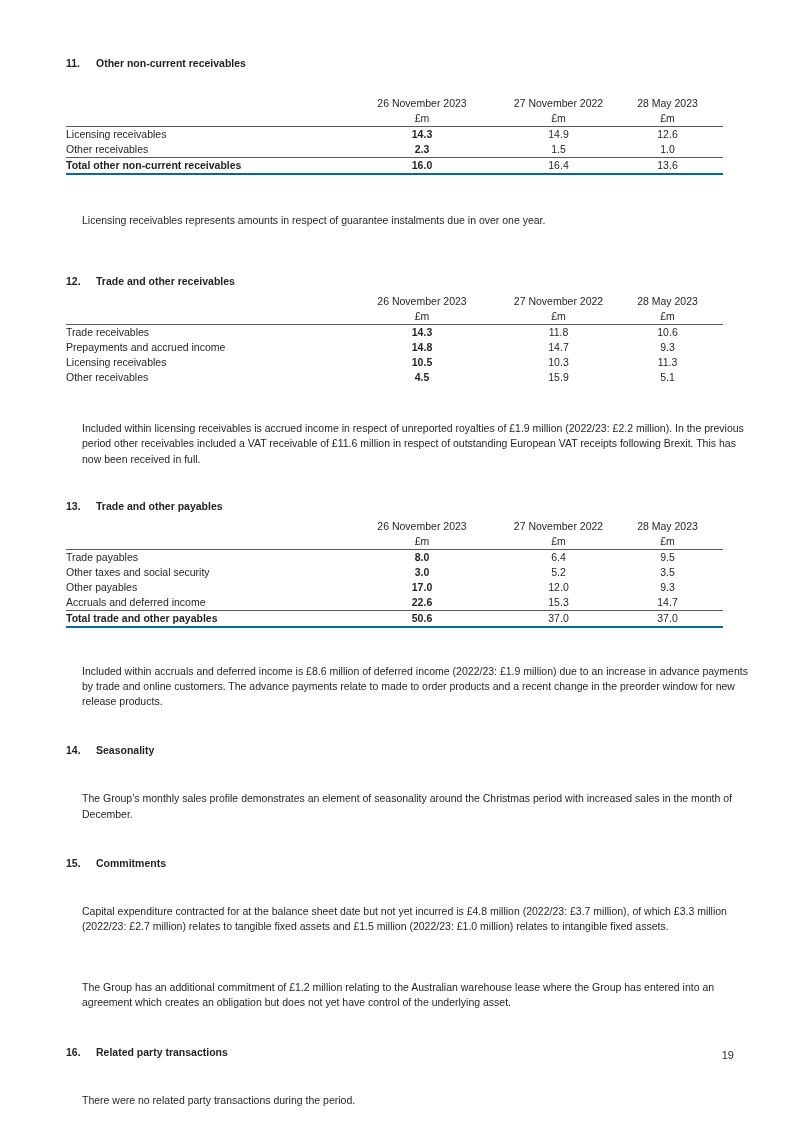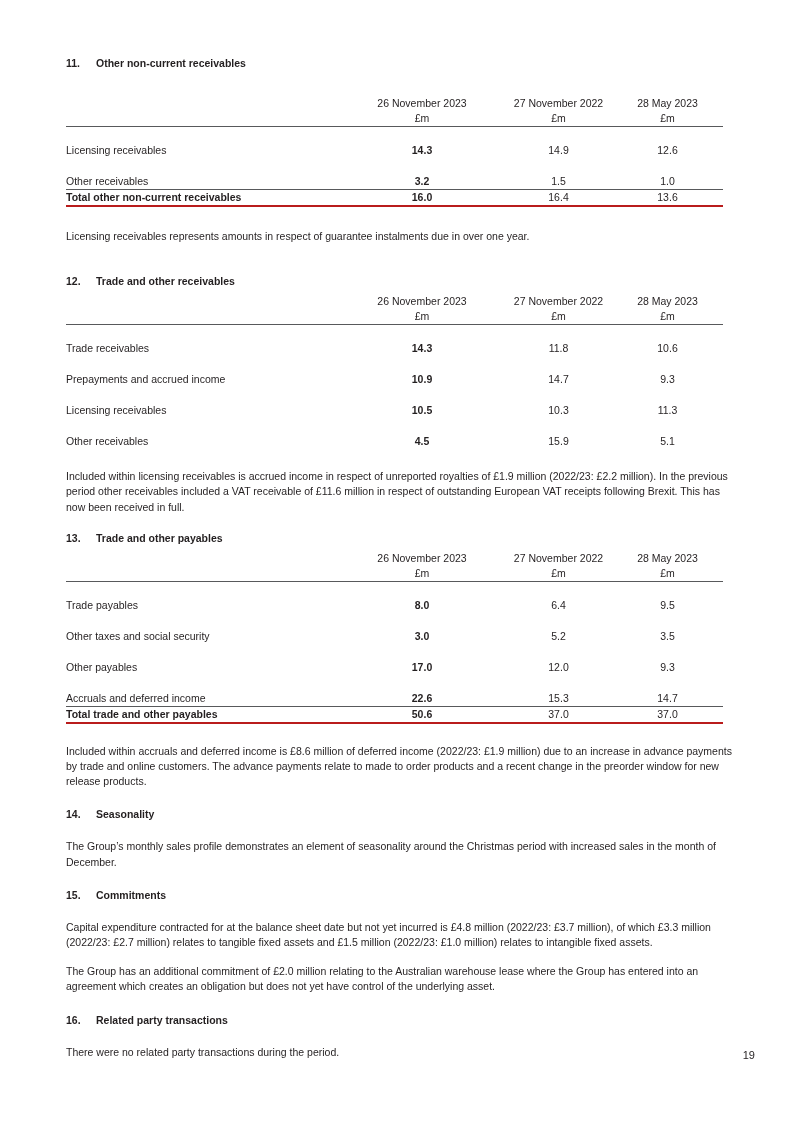--- a/index.html
+++ b/index.html
@@ -42,21 +42,21 @@
   }
   .note-heading .title {
     flex: 1;
   }
 
   
   .para {
     font-size: 10.5px;
     line-height: 15.2px;
     color: #231f20;
-    margin: 0;
+    margin: 16px;
     width: 666px;
     text-align: left;
   }
 
   
   table.fin {
     border-collapse: collapse;
     width: 657px;
     font-size: 10.5px;
     color: #231f20;
@@ -92,33 +92,33 @@
   th.bold-col { font-weight: bold; }
 
   
   tr.hdr-units th {
     border-bottom: 1px solid #58595b;
   }
   
   tr.row td {
     line-height: 15px;
     height: 15px;
-    padding-top: 16px;
+    padding-top: 0px;
     margin-top: 28px;
   }
   tr.row td.val.first { font-weight: bold; }
   tr.row td.lbl { font-weight: normal; }
 
   
   tr.total td {
     font-weight: bold;
     line-height: 15px;
     height: 15px;
     border-top: 1px solid #58595b;
-    border-bottom: 2px solid #b91c1c;
+    border-bottom: 2px solid #0369a1;
   }
   tr.total td.val { font-weight: bold; }
   tr.total td.val.notbold { font-weight: normal; }
 
   
   .sp-6  { height: 6px; }
   .sp-14 { height: 14px; }
   .sp-16 { height: 16px; }
   .sp-18 { height: 18px; }
   .sp-20 { height: 20px; }
@@ -128,21 +128,20 @@
 
   
   .page-number {
     position: absolute;
     left: 0;
     top: 1049px;
     width: 734px;
     text-align: right;
     font-size: 11px;
     color: #231f20;
-    padding-left: 21px;
   }
 </style>
 </head>
 <body>
 
 <div class="page">
   <div class="content">
 
     <div class="note-heading">
       <span class="num">11.</span>
@@ -172,21 +171,21 @@
       </thead>
       <tbody>
         <tr class="row">
           <td class="lbl">Licensing receivables</td>
           <td class="val first">14.3</td>
           <td class="val">14.9</td>
           <td class="val">12.6</td>
         </tr>
         <tr class="row">
           <td class="lbl">Other receivables</td>
-          <td class="val first">3.2</td>
+          <td class="val first">2.3</td>
           <td class="val">1.5</td>
           <td class="val">1.0</td>
         </tr>
         <tr class="total">
           <td class="lbl">Total other non-current receivables</td>
           <td class="val">16.0</td>
           <td class="val notbold">16.4</td>
           <td class="val notbold">13.6</td>
         </tr>
       </tbody>
@@ -223,21 +222,21 @@
       </thead>
       <tbody>
         <tr class="row">
           <td class="lbl">Trade receivables</td>
           <td class="val first">14.3</td>
           <td class="val">11.8</td>
           <td class="val">10.6</td>
         </tr>
         <tr class="row">
           <td class="lbl">Prepayments and accrued income</td>
-          <td class="val first">10.9</td>
+          <td class="val first">14.8</td>
           <td class="val">14.7</td>
           <td class="val">9.3</td>
         </tr>
         <tr class="row">
           <td class="lbl">Licensing receivables</td>
           <td class="val first">10.5</td>
           <td class="val">10.3</td>
           <td class="val">11.3</td>
         </tr>
         <tr class="row">
@@ -323,21 +322,21 @@
     <p class="para">The Group’s monthly sales profile demonstrates an element of seasonality around the Christmas period with increased sales in the month of December.</p>
 
     <div class="sp-18"></div>
     <div class="note-heading">
       <span class="num">15.</span>
       <span class="title">Commitments</span>
     </div>
     <div class="sp-18"></div>
     <p class="para">Capital expenditure contracted for at the balance sheet date but not yet incurred is £4.8 million (2022/23: £3.7 million), of which £3.3 million (2022/23: £2.7 million) relates to tangible fixed assets and £1.5 million (2022/23: £1.0 million) relates to intangible fixed assets.</p>
     <div class="sp-14"></div>
-    <p class="para">The Group has an additional commitment of £2.0 million relating to the Australian warehouse lease where the Group has entered into an agreement which creates an obligation but does not yet have control of the underlying asset.</p>
+    <p class="para">The Group has an additional commitment of £1.2 million relating to the Australian warehouse lease where the Group has entered into an agreement which creates an obligation but does not yet have control of the underlying asset.</p>
 
     <div class="sp-18"></div>
     <div class="note-heading">
       <span class="num">16.</span>
       <span class="title">Related party transactions</span>
     </div>
     <div class="sp-18"></div>
     <p class="para">There were no related party transactions during the period.</p>
 
   </div>

